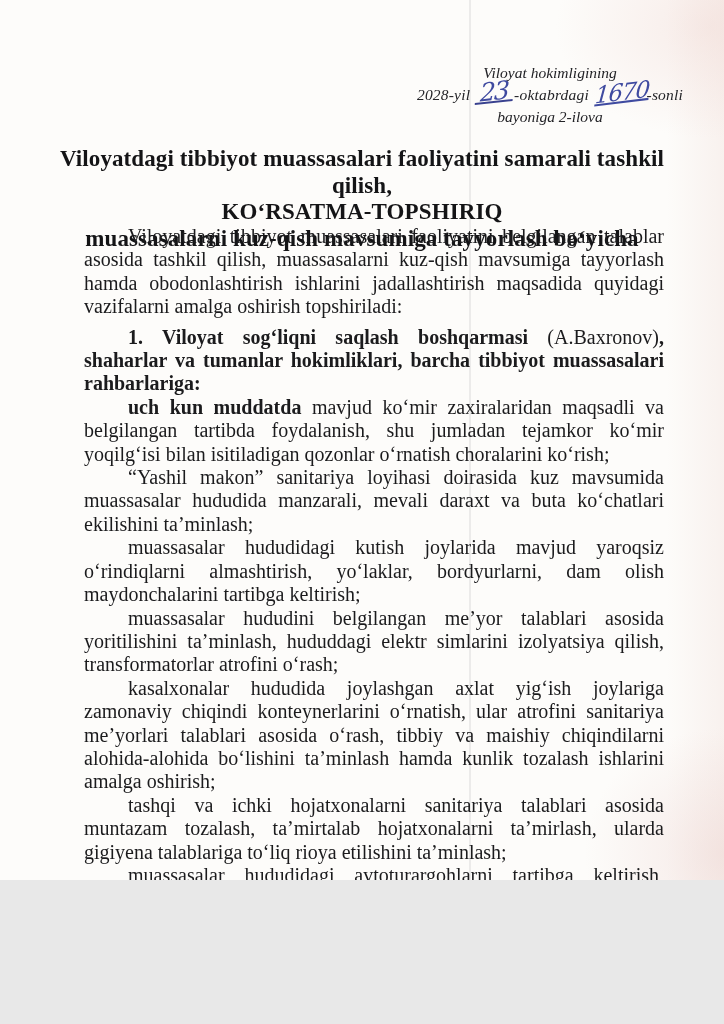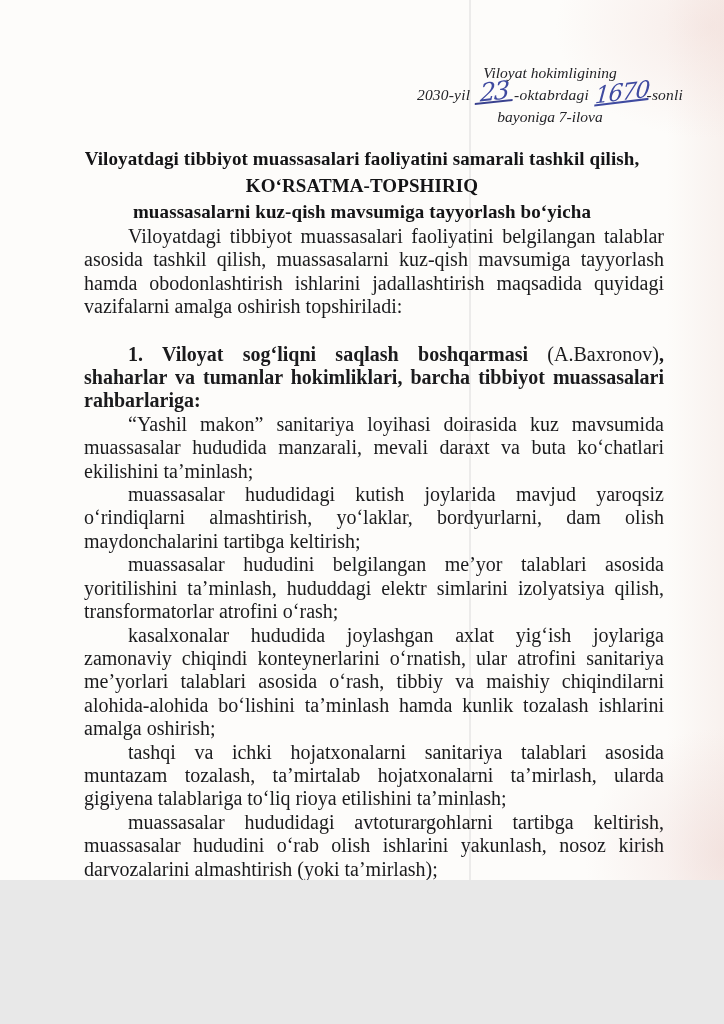--- a/index.html
+++ b/index.html
@@ -71,65 +71,66 @@
     margin: 0 -3px -2px 2px;
     text-decoration: underline;
     text-decoration-thickness: 1.5px;
   }
 
   
   .title {
     position: absolute; top: 146px; left: 40px; right: 40px;
     text-align: center;
     font-weight: bold;
-    font-size: 19px; line-height: 26.5px;
+    font-size: 23px; line-height: 26.5px;
     color: #141416;
     letter-spacing: 0.1px;
   }
 
   
   .doc-body {
     position: absolute; top: 225px; left: 84px; width: 580px;
     font-size: 20px; line-height: 23.4px;
     text-align: justify;
     color: #1b1b1d;
   }
   .doc-body p {
     margin: 0;
     text-indent: 44px;
   }
-  .doc-body p.section { margin-top: 24px; }
+  .doc-body p.section { margin-top: 7px; }
   .bold { font-weight: bold; }
 </style>
 </head>
 <body>
 
 <div class="page">
 
   <div class="fold-line"></div>
   <div class="ghost-strip"></div>
   <div class="pink-patch"></div>
 
   <div class="annex">
     <div>Viloyat hokimligining</div>
     <div class="l2">
-      <span>2030-yil </span><span class="hand hand-day">23</span><span>-oktabrdagi </span><span class="hand hand-num">1670</span><span>-sonli</span>
+      <span>2028-yil </span><span class="hand hand-day">23</span><span>-oktabrdagi </span><span class="hand hand-num">1670</span><span>-sonli</span>
     </div>
-    <div>bayoniga 7-ilova</div>
+    <div>bayoniga 2-ilova</div>
   </div>
 
   <div class="title">
     <div>Viloyatdagi tibbiyot muassasalari faoliyatini samarali tashkil qilish,</div>
     <div>KO‘RSATMA-TOPSHIRIQ</div>
     <div>muassasalarni kuz-qish mavsumiga tayyorlash bo‘yicha</div>
   </div>
 
   <div class="doc-body">
       <p><span>Viloyatdagi tibbiyot muassasalari faoliyatini belgilangan talablar asosida tashkil qilish, muassasalarni kuz-qish mavsumiga tayyorlash hamda obodonlashtirish ishlarini jadallashtirish maqsadida quyidagi vazifalarni amalga oshirish topshiriladi:</span></p>
       <p class="section"><span class="bold">1. Viloyat sog‘liqni saqlash boshqarmasi </span><span>(A.Baxronov)</span><span class="bold">, shaharlar va tumanlar hokimliklari, barcha tibbiyot muassasalari rahbarlariga:</span></p>
+      <p><span class="bold">uch kun muddatda</span><span> mavjud ko‘mir zaxiralaridan maqsadli va belgilangan tartibda foydalanish, shu jumladan tejamkor ko‘mir yoqilg‘isi bilan isitiladigan qozonlar o‘rnatish choralarini ko‘rish;</span></p>
       <p><span>“Yashil makon” sanitariya loyihasi doirasida kuz mavsumida muassasalar hududida manzarali, mevali daraxt va buta ko‘chatlari ekilishini ta’minlash;</span></p>
       <p><span>muassasalar hududidagi kutish joylarida mavjud yaroqsiz o‘rindiqlarni almashtirish, yo‘laklar, bordyurlarni, dam olish maydonchalarini tartibga keltirish;</span></p>
       <p><span>muassasalar hududini belgilangan me’yor talablari asosida yoritilishini ta’minlash, hududdagi elektr simlarini izolyatsiya qilish, transformatorlar atrofini o‘rash;</span></p>
       <p><span>kasalxonalar hududida joylashgan axlat yig‘ish joylariga zamonaviy chiqindi konteynerlarini o‘rnatish, ular atrofini sanitariya me’yorlari talablari asosida o‘rash, tibbiy va maishiy chiqindilarni alohida-alohida bo‘lishini ta’minlash hamda kunlik tozalash ishlarini amalga oshirish;</span></p>
       <p><span>tashqi va ichki hojatxonalarni sanitariya talablari asosida muntazam tozalash, ta’mirtalab hojatxonalarni ta’mirlash, ularda gigiyena talablariga to‘liq rioya etilishini ta’minlash;</span></p>
       <p><span>muassasalar hududidagi avtoturargohlarni tartibga keltirish, muassasalar hududini o‘rab olish ishlarini yakunlash, nosoz kirish darvozalarini almashtirish (yoki ta’mirlash);</span></p>
     </div>
 
 </div>
 

